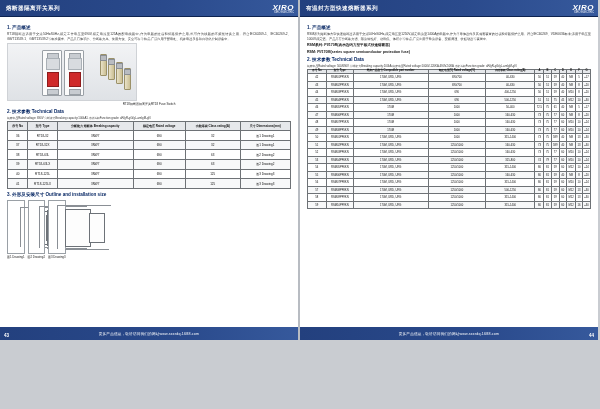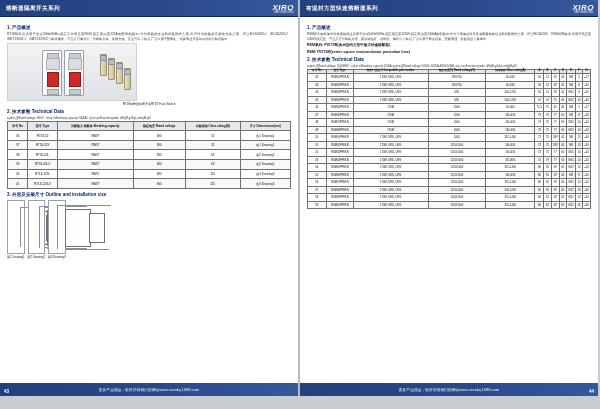--- a/index.html
+++ b/index.html
@@ -7,21 +7,21 @@
     width:600px;height:409px;
     background:#c9ccd1;
     font-family:"Liberation Sans", sans-serif;
     font-size:4px;
     color:#111;
     overflow:hidden;
   }
   .spread{display:flex;width:600px;height:409px;}
   .page{
     position:relative;
-    width:299px;height:396px;
+    width:299px;height:340px;
     background:#ffffff;
     box-sizing:border-box;
   }
   .page.left{border-right:1px solid #b8bcc2;}
   .page.right{border-left:1px solid #b8bcc2;}
 
   
   .hdr{
     position:relative;
     height:17px;

